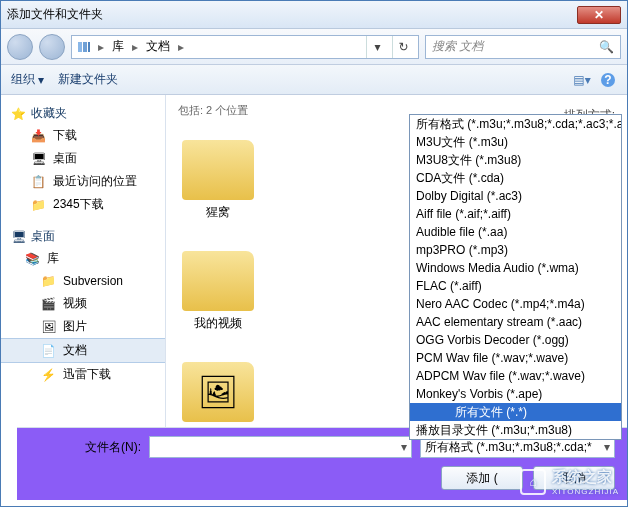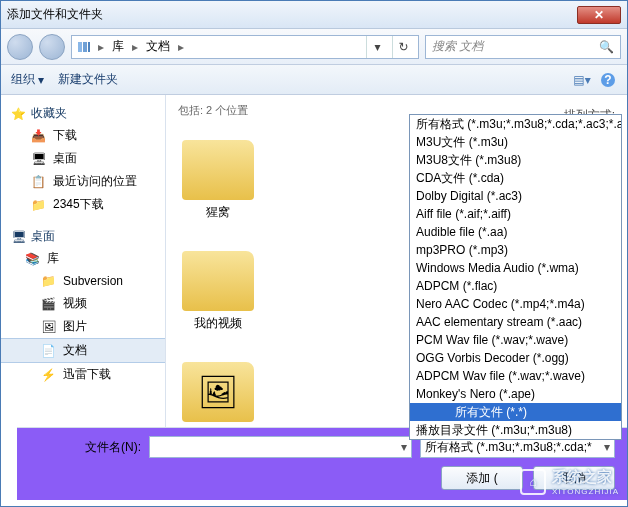--- a/index.html
+++ b/index.html
@@ -245,27 +245,27 @@
   <div class="ftype-dd" id="ftype-dd">
       <div class="ftype-row">所有格式 (*.m3u;*.m3u8;*.cda;*.ac3;*.aif</div>
       <div class="ftype-row">M3U文件 (*.m3u)</div>
       <div class="ftype-row">M3U8文件 (*.m3u8)</div>
       <div class="ftype-row">CDA文件 (*.cda)</div>
       <div class="ftype-row">Dolby Digital (*.ac3)</div>
       <div class="ftype-row">Aiff file (*.aif;*.aiff)</div>
       <div class="ftype-row">Audible file (*.aa)</div>
       <div class="ftype-row">mp3PRO (*.mp3)</div>
       <div class="ftype-row">Windows Media Audio (*.wma)</div>
-      <div class="ftype-row">ADPCM (*.flac)</div>
+      <div class="ftype-row">FLAC (*.aiff)</div>
       <div class="ftype-row">Nero AAC Codec (*.mp4;*.m4a)</div>
       <div class="ftype-row">AAC elementary stream (*.aac)</div>
+      <div class="ftype-row">OGG Vorbis Decoder (*.ogg)</div>
       <div class="ftype-row">PCM Wav file (*.wav;*.wave)</div>
-      <div class="ftype-row">OGG Vorbis Decoder (*.ogg)</div>
       <div class="ftype-row">ADPCM Wav file (*.wav;*.wave)</div>
-      <div class="ftype-row">Monkey's Nero (*.ape)</div>
+      <div class="ftype-row">Monkey's Vorbis (*.ape)</div>
       <div class="ftype-row highlight">所有文件 (*.*)</div>
       <div class="ftype-row">播放目录文件 (*.m3u;*.m3u8)</div>
     </div>
   <div class="red-box" style="left:408px; top:383px; width:120px; height:18px;"></div>
 
   <div class="watermark">
     <div class="wm-badge">⌂</div>
     <div>
       <div style="font-size:15px;font-weight:bold">系统之家</div>
       <div style="font-size:8px;letter-spacing:1px">XITONGZHIJIA</div>

